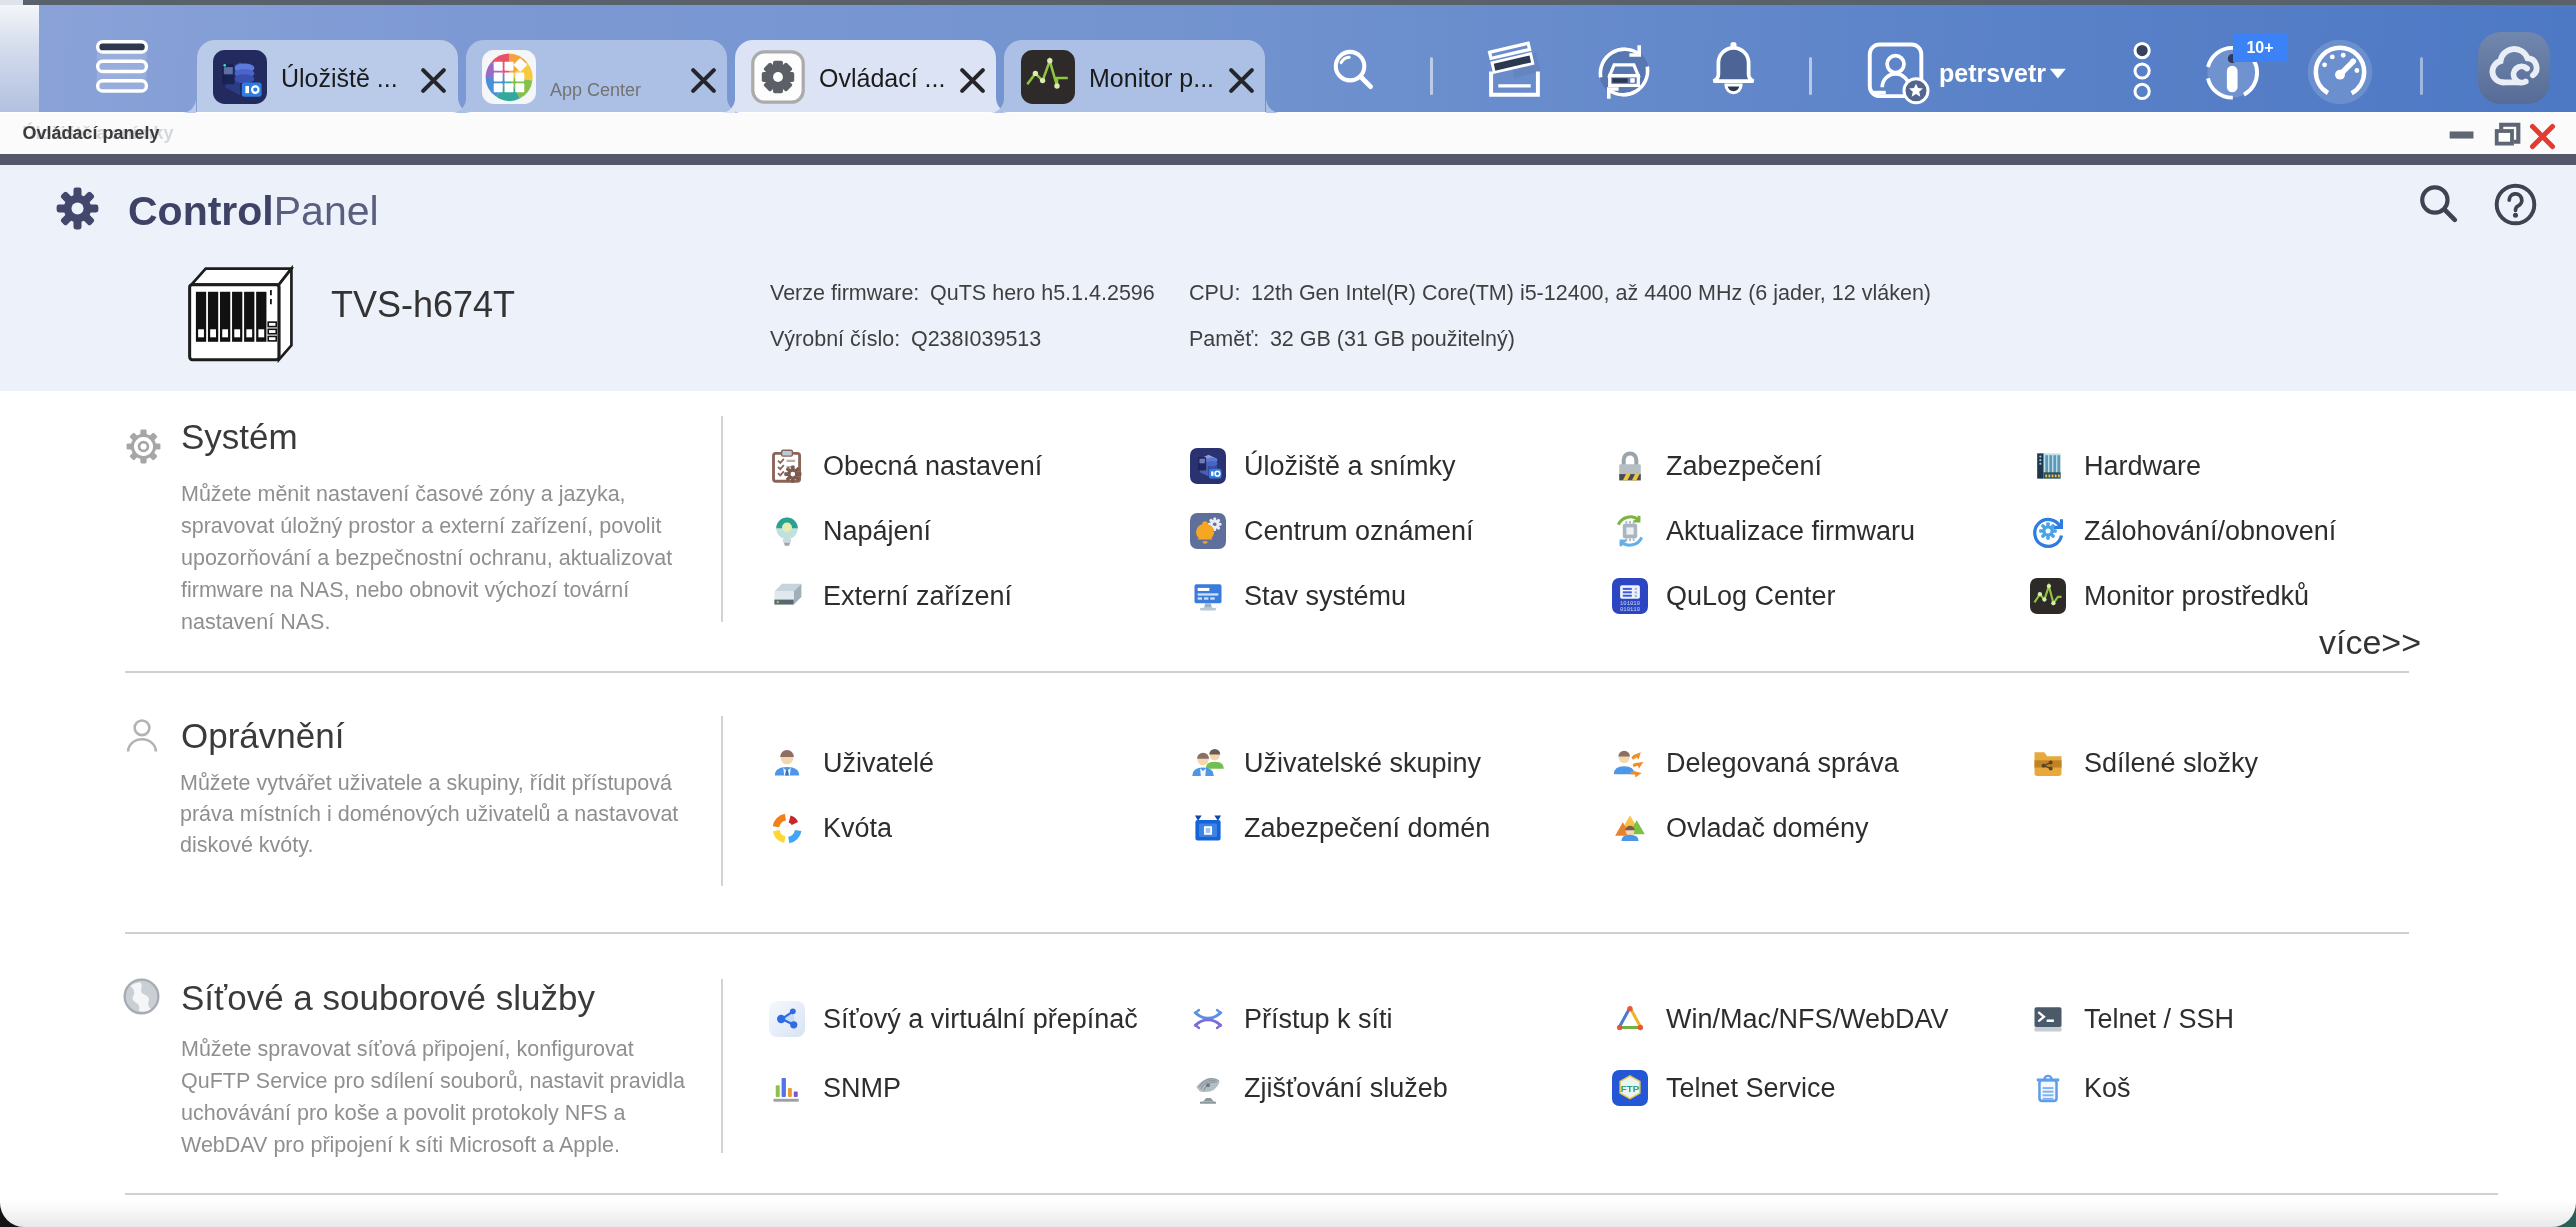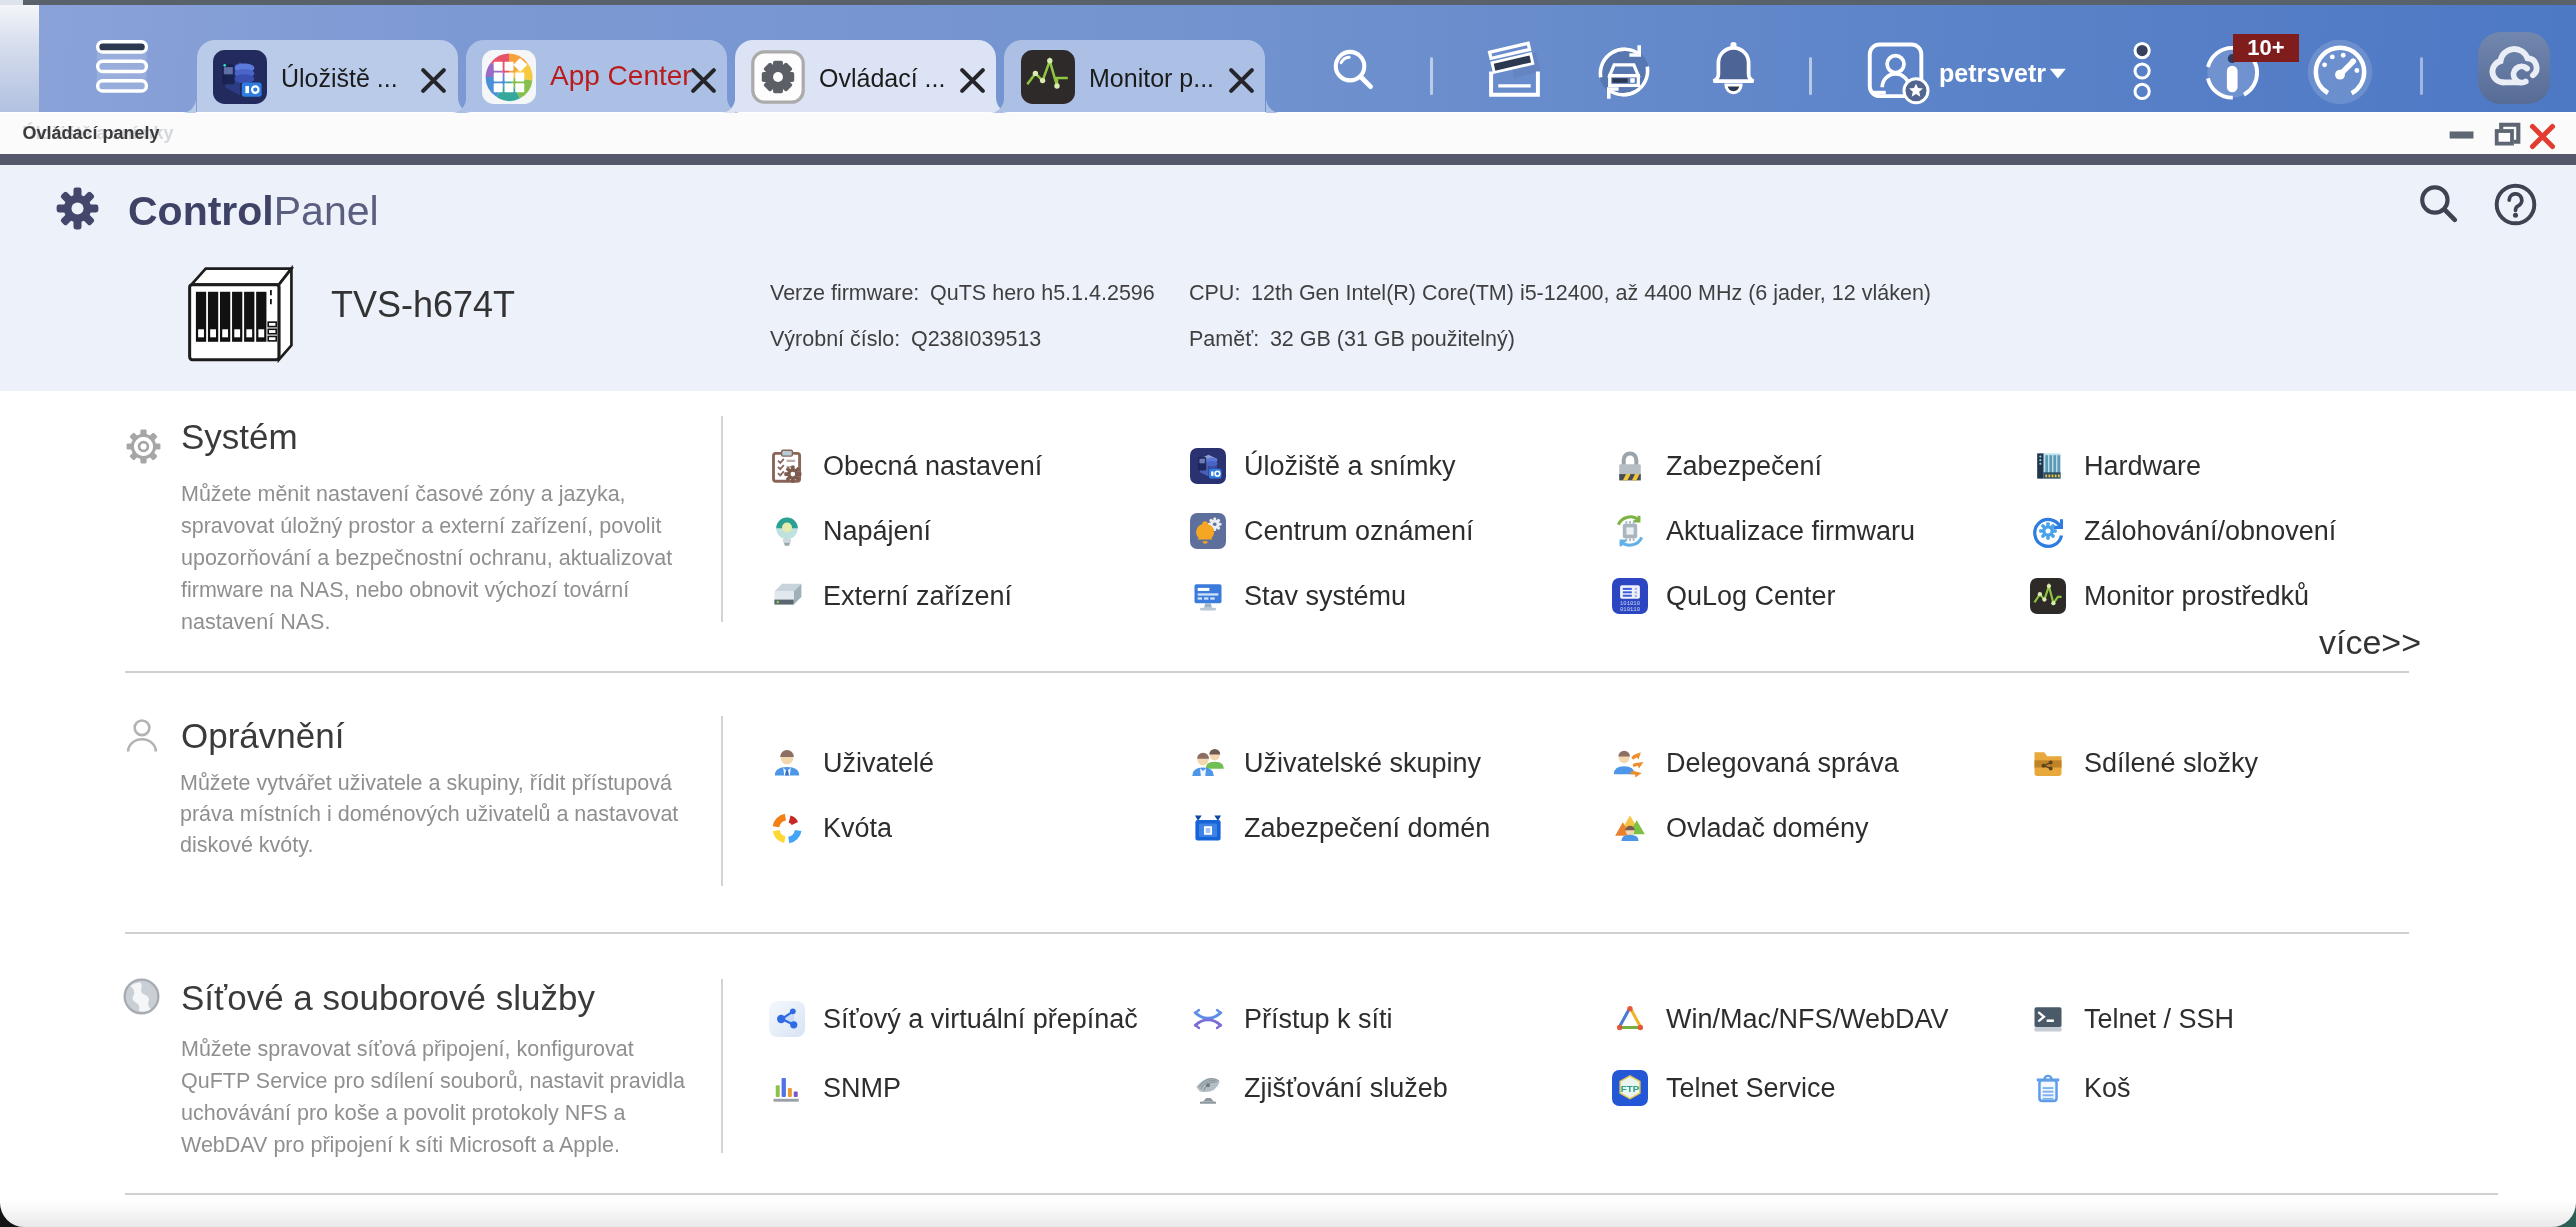--- a/index.html
+++ b/index.html
@@ -104,21 +104,21 @@
   <rect x="25" y="13" width="10" height="10" rx="1"></rect>
   <rect x="13" y="25" width="10" height="10" rx="1"></rect>
   <rect x="25" y="25" width="10" height="10" rx="1"></rect>
   <rect x="13" y="37" width="10" height="10" rx="1"></rect>
   <rect x="25" y="37" width="10" height="10" rx="1"></rect>
   <rect x="37" y="25" width="10" height="10" rx="1"></rect>
   <rect x="37" y="37" width="10" height="10" rx="1"></rect>
   <rect x="37" y="11" width="11" height="11" rx="1" transform="rotate(45 42.5 16.5)"></rect>
  </g>
 </svg>
-<div class="abs" style="left:550px; top:60px; font-size:28px; color:#b91c1c;">App Center</div>
+<div class="abs" style="left:550px; top:80px; font-size:18px; color:#737373;">App Center</div>
 <svg class="abs" style="left:690px; top:67px;" width="27" height="27" viewBox="0 0 30 30">
     <path d="M3.5,3.5 L26.5,26.5 M26.5,3.5 L3.5,26.5" stroke="#26262a" stroke-width="4.6" stroke-linecap="round"></path>
   </svg>
 
 <svg class="abs" style="left:751px; top:50px;" width="54" height="54" viewBox="0 0 60 60">
  <rect x="2" y="2" width="56" height="56" rx="13" fill="#fdfdfd" stroke="#ababab" stroke-width="3.6"></rect>
  <g transform="translate(30,30)" fill="#5c6066">
   <rect x="-5.5" y="-18" width="11" height="36" rx="2"></rect>
   <rect x="-5.5" y="-18" width="11" height="36" rx="2" transform="rotate(45)"></rect>
   <rect x="-5.5" y="-18" width="11" height="36" rx="2" transform="rotate(90)"></rect>
@@ -195,21 +195,21 @@
  <circle cx="19" cy="13" r="8" fill="#36415f" stroke="#ffffff" stroke-width="3.4"></circle>
  <circle cx="19" cy="36" r="8" fill="none" stroke="#ffffff" stroke-width="3.4"></circle>
  <circle cx="19" cy="59" r="8" fill="none" stroke="#ffffff" stroke-width="3.4"></circle>
 </svg>
 <svg class="abs" style="left:2202px; top:39px;" width="64" height="64" viewBox="0 0 72 72">
  <circle cx="34" cy="38" r="28" fill="#ffffff" opacity="0.16"></circle>
  <circle cx="34" cy="38" r="28" fill="none" stroke="#ffffff" stroke-width="4.4" stroke-dasharray="38 13" stroke-dashoffset="8"></circle>
  <circle cx="34" cy="22" r="5" fill="#2c3a60"></circle>
  <rect x="28" y="30" width="12" height="30" rx="6" fill="#ffffff"></rect>
 </svg>
-<div class="abs" style="left:2233px; top:34px; width:66px; height:28px; background:#7f1d1d; color:#fff; font-size:22px; font-weight:bold; text-align:center; line-height:28px;">10+</div>
+<div class="abs" style="left:2233px; top:34px; width:54px; height:28px; background:#3b82f6; color:#fff; font-size:16px; font-weight:bold; text-align:center; line-height:28px;">10+</div>
 <svg class="abs" style="left:2306px; top:38px;" width="68" height="68" viewBox="0 0 76 76">
  <circle cx="38" cy="38" r="36" fill="#ffffff" opacity="0.15"></circle>
  <g transform="rotate(90 38 38)">
       <circle cx="38" cy="38" r="27" fill="none" stroke="#ffffff" stroke-width="5" stroke-dasharray="141 29" stroke-dashoffset="-14"></circle>
     </g>
  <g fill="#ffffff">
       <circle cx="20.8" cy="30.0" r="2.7"></circle>
       <circle cx="29.4" cy="21.1" r="2.7"></circle>
       <circle cx="41.6" cy="19.3" r="2.7"></circle>
       <circle cx="52.3" cy="25.5" r="2.7"></circle>

